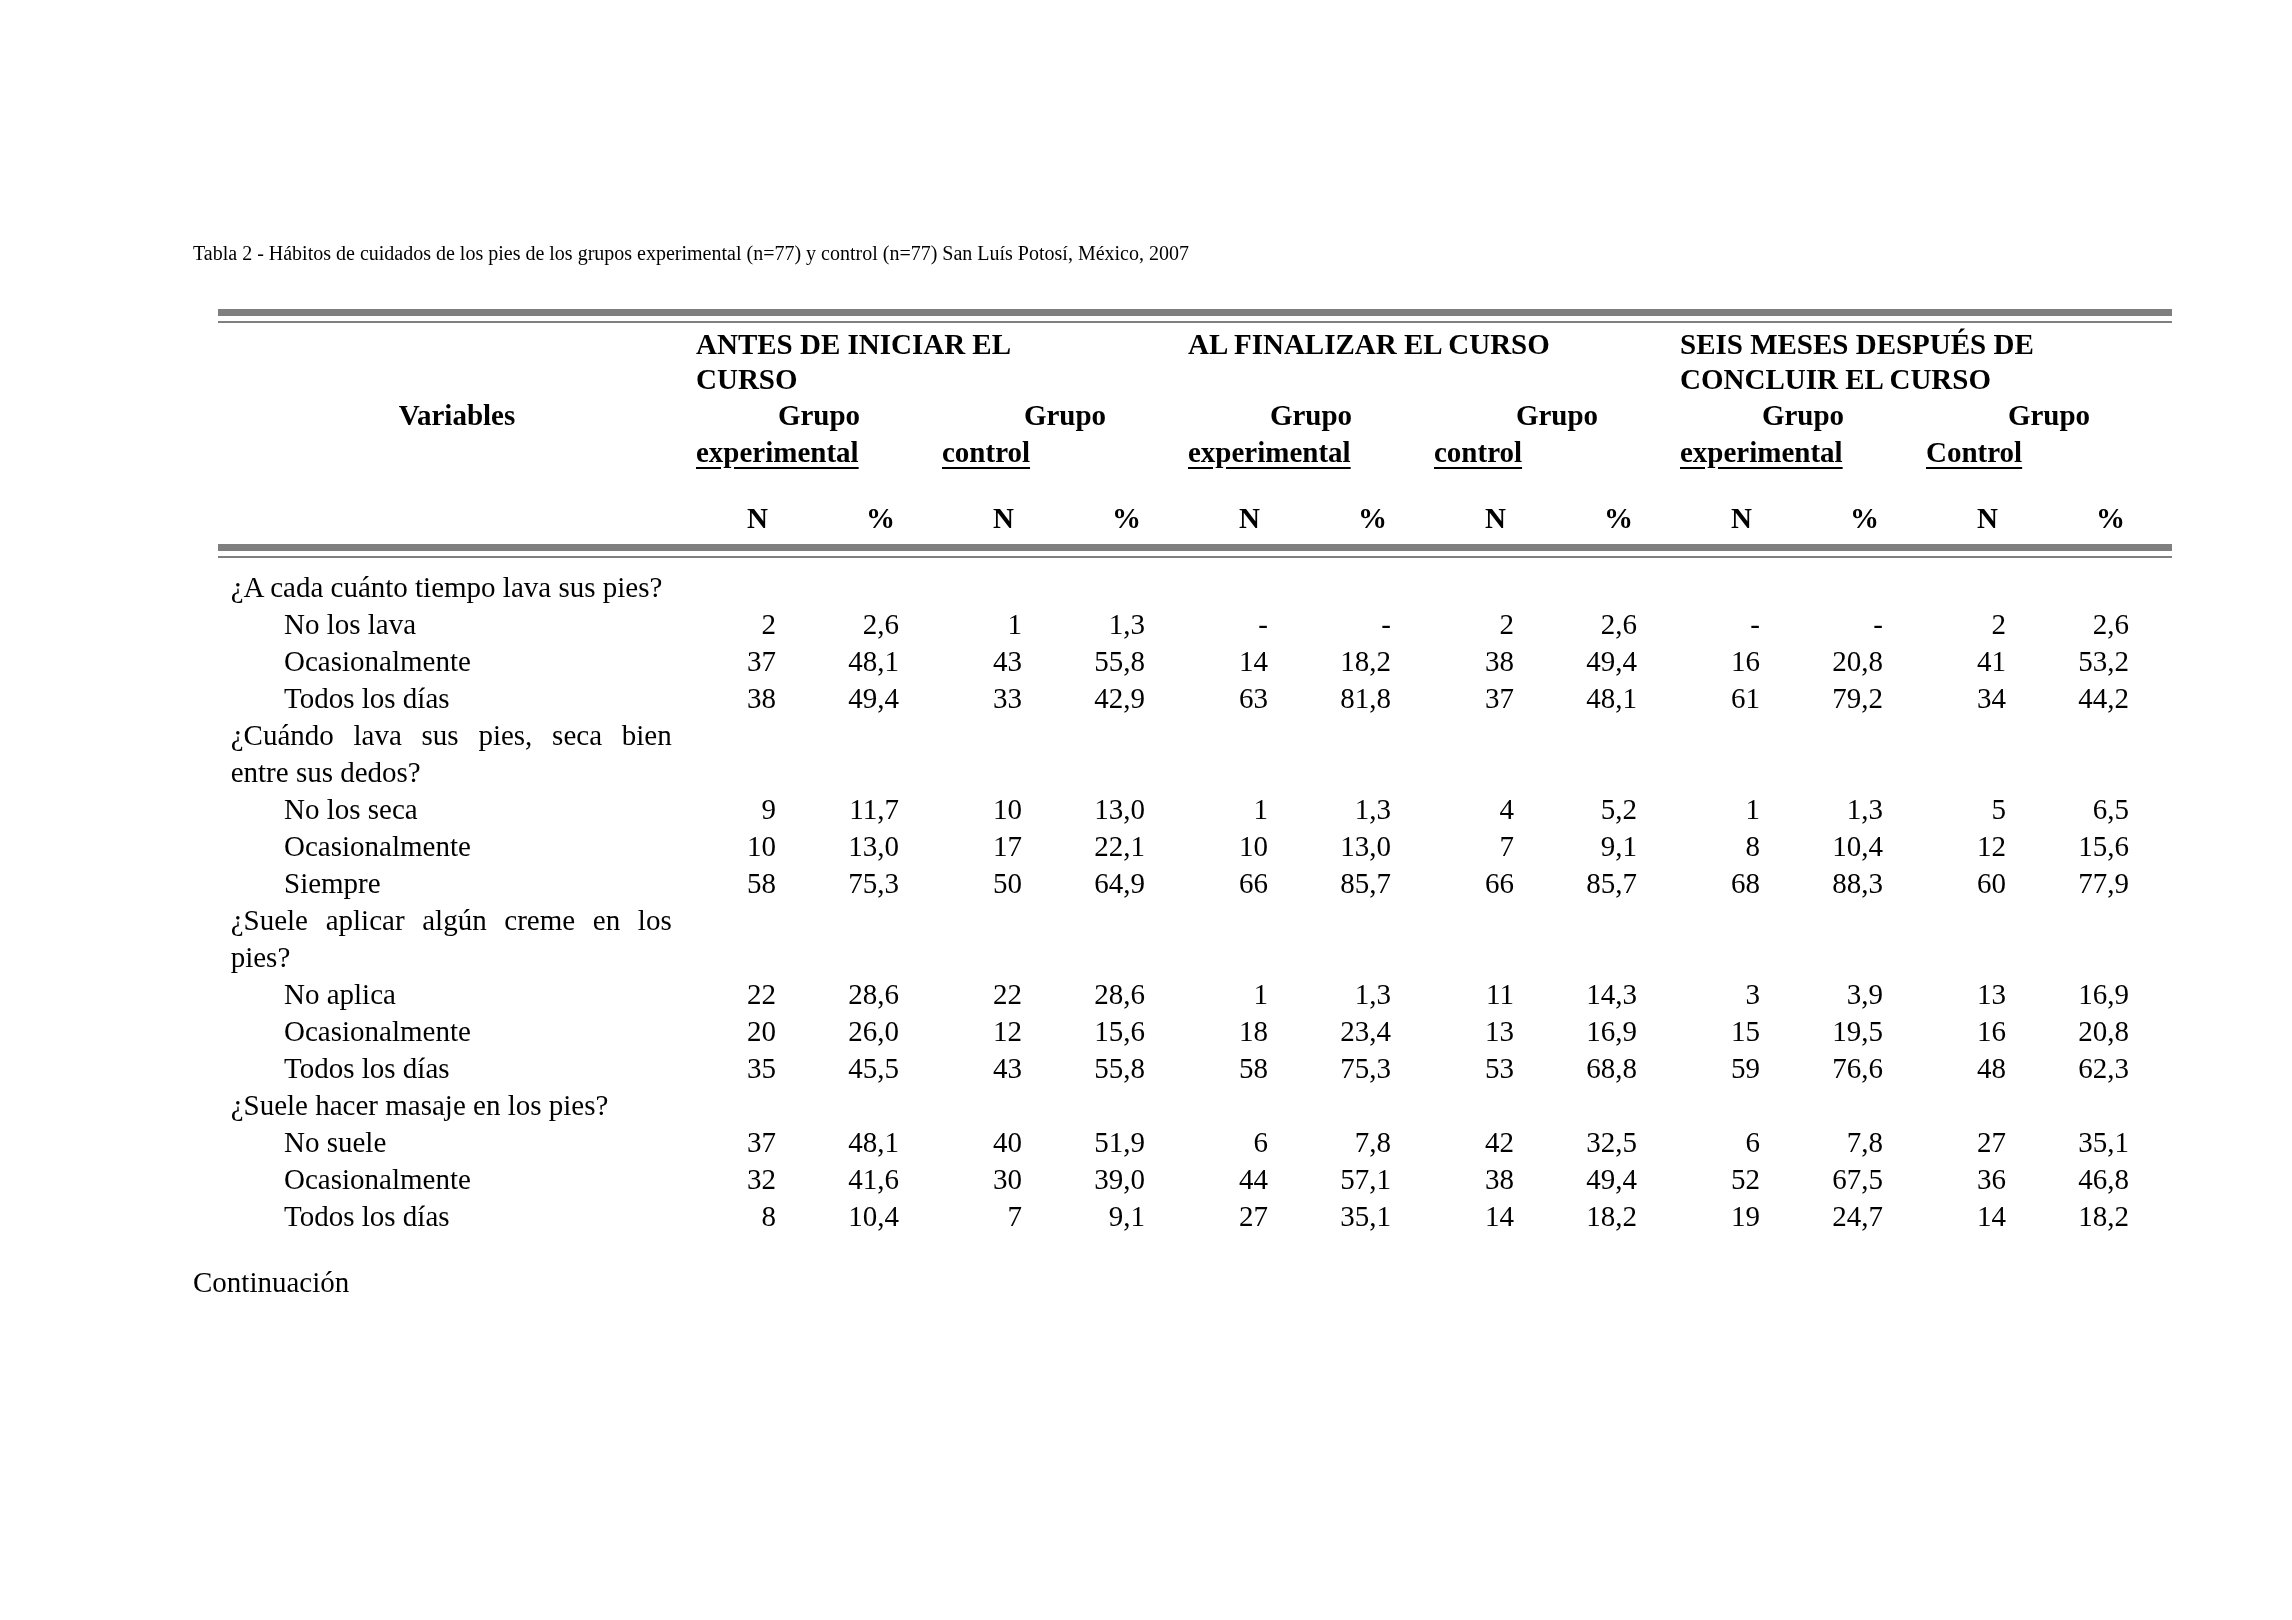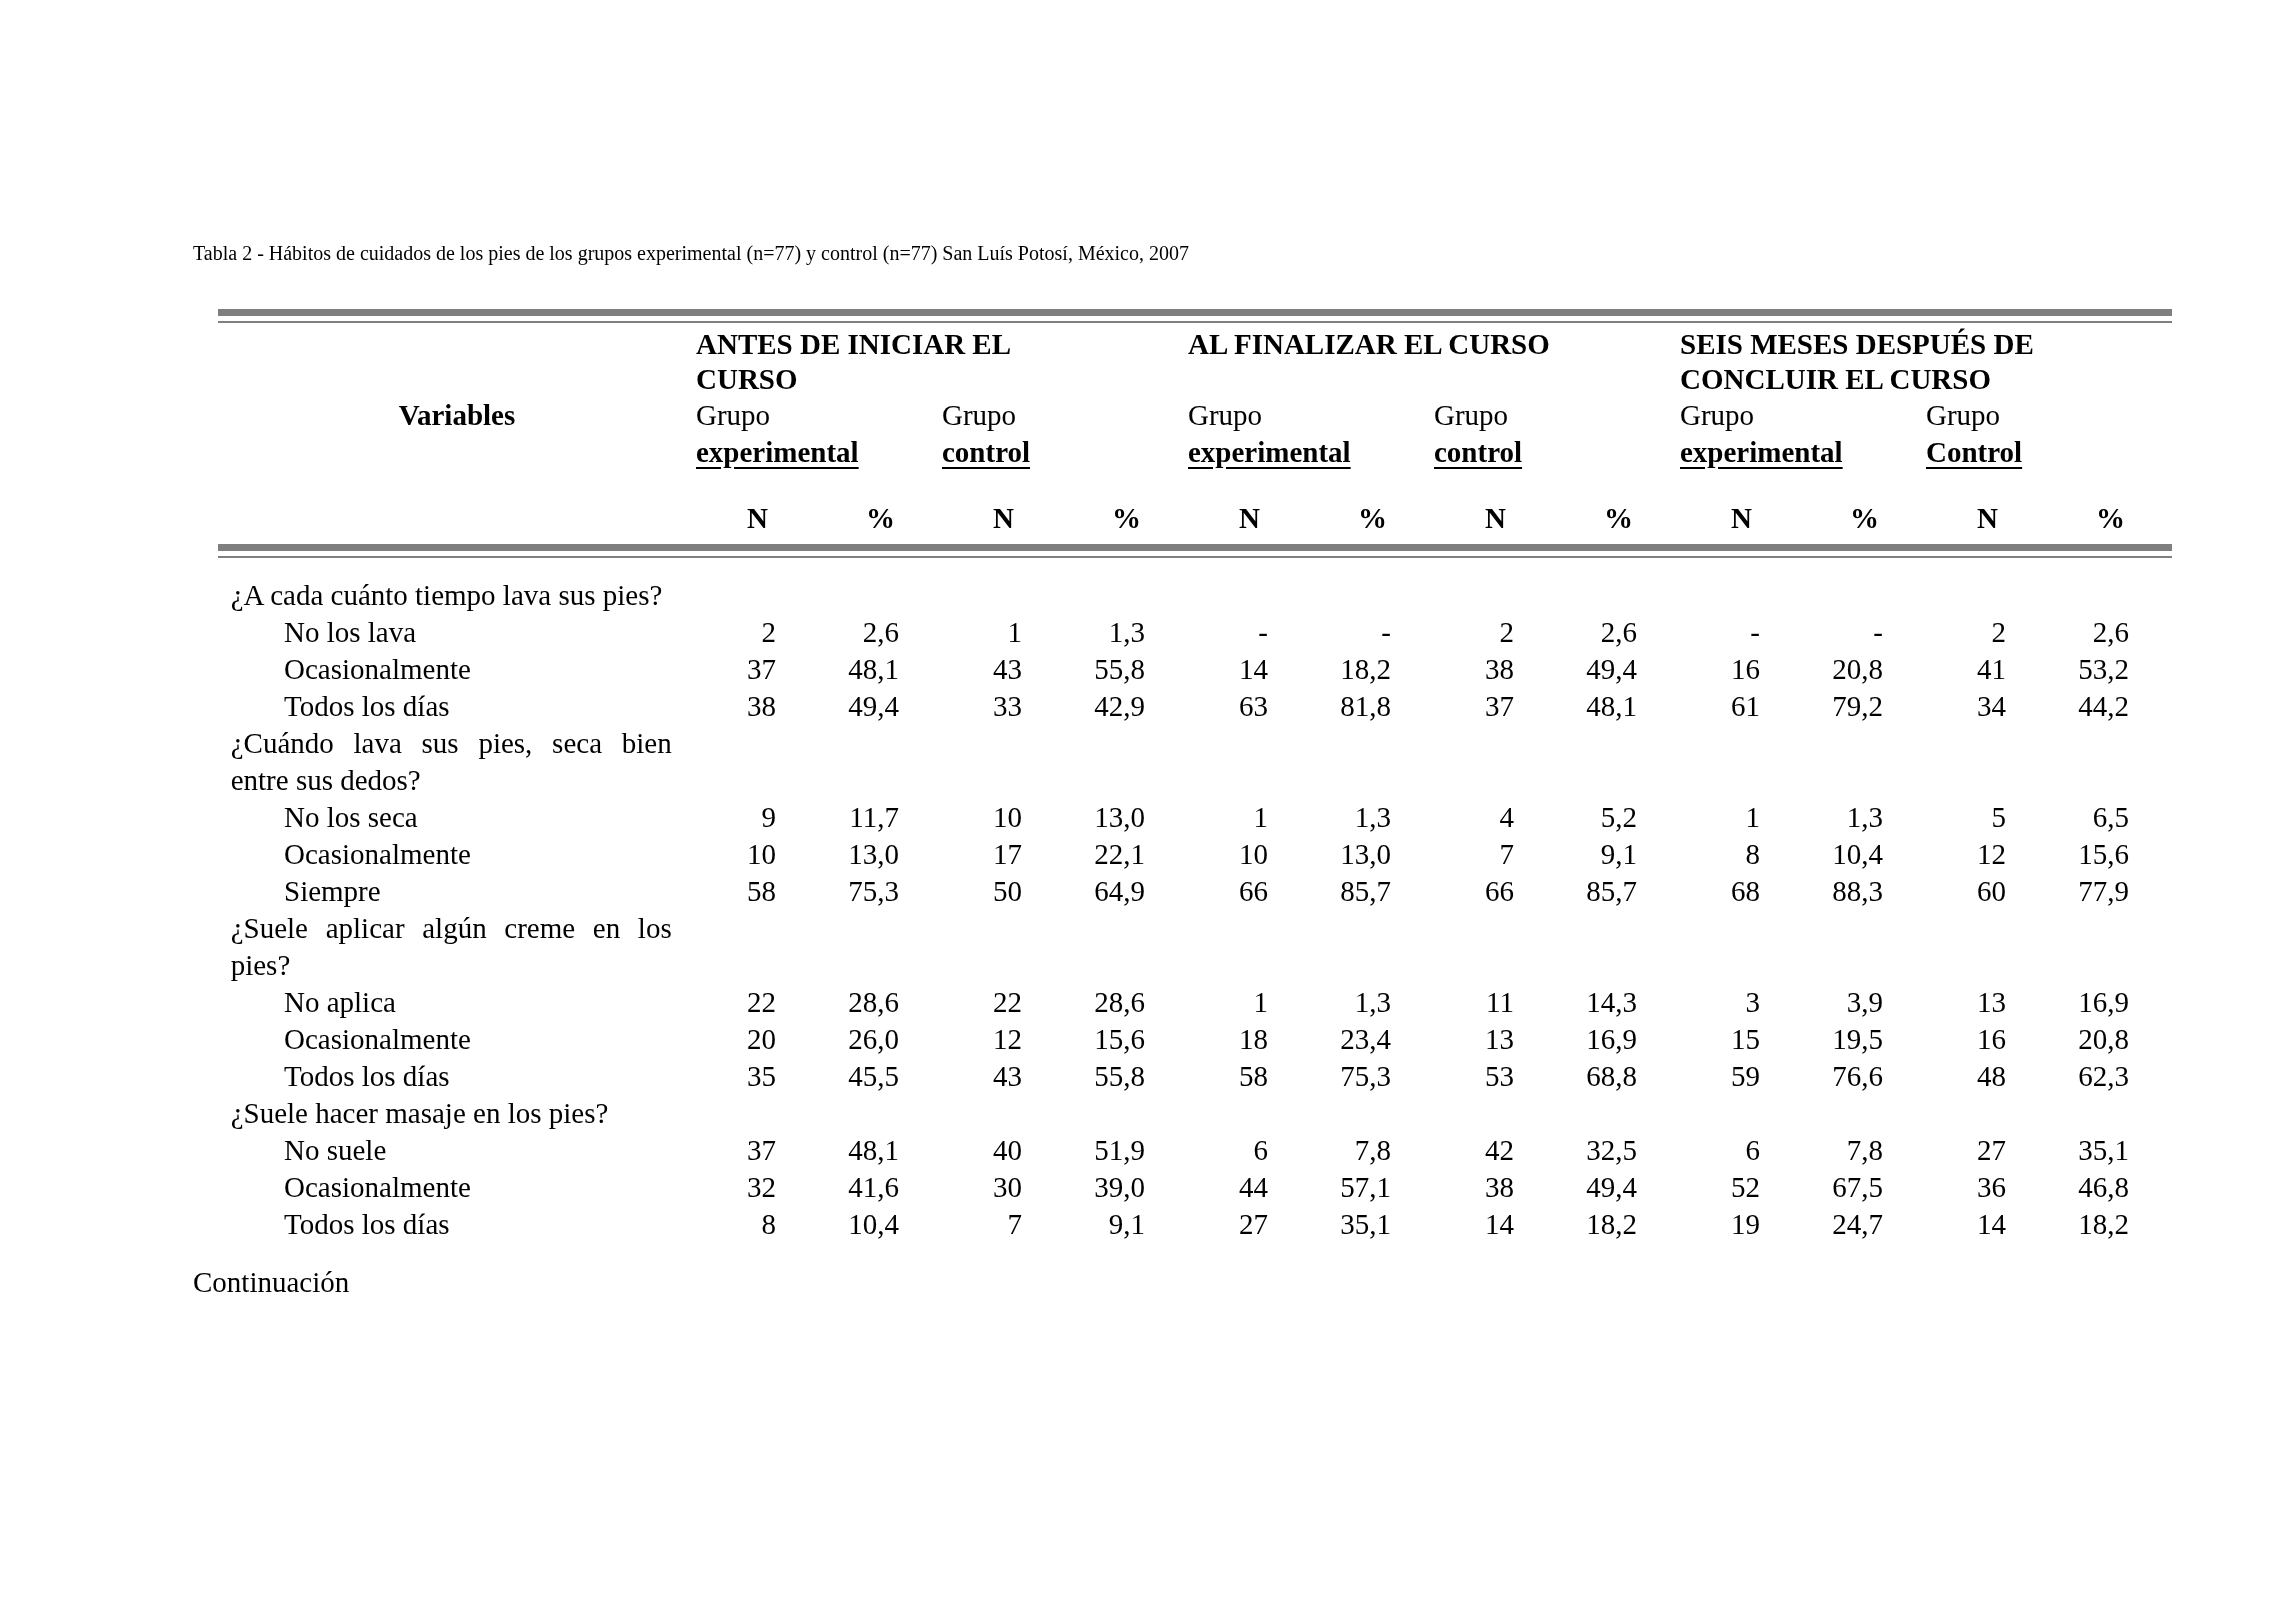--- a/index.html
+++ b/index.html
@@ -21,26 +21,26 @@
   .double-rule{
     height:13.7px;box-sizing:border-box;background:#ffffff;
     border-top:7.8px solid #7f7f7f;border-bottom:2.9px solid #7f7f7f;
   }
   .h-period td{padding-top:3.9px;}
   .period{
     font-weight:bold;text-align:left;white-space:pre-line;
     font-size:29px;line-height:35px;
   }
   .vars-label{font-weight:bold;text-align:center;}
-  .grupo{font-weight:normal;}
+  .grupo{font-weight:bold;text-align:center;}
   .gname{font-weight:bold;}
   .gname span{text-decoration:underline;text-underline-offset:4.9px;}
   .h-np td{padding-top:29px;padding-bottom:7.8px;}
   .nph{font-weight:bold;text-align:center;}
-  tbody tr:first-child td{padding-top:19px;}
+  tbody tr:first-child td{padding-top:11px;}
   .vars-cell{white-space:normal;}
   .question{
     width:441px;margin-left:12.7px;text-align:justify;
     font-size:29px;line-height:37px;
   }
   .item-label{padding-left:66px;}
   .num{text-align:right;padding-right:43px;}
   .continuation{
     position:absolute;left:193px;top:1264px;font-size:29px;line-height:37px;
   }

